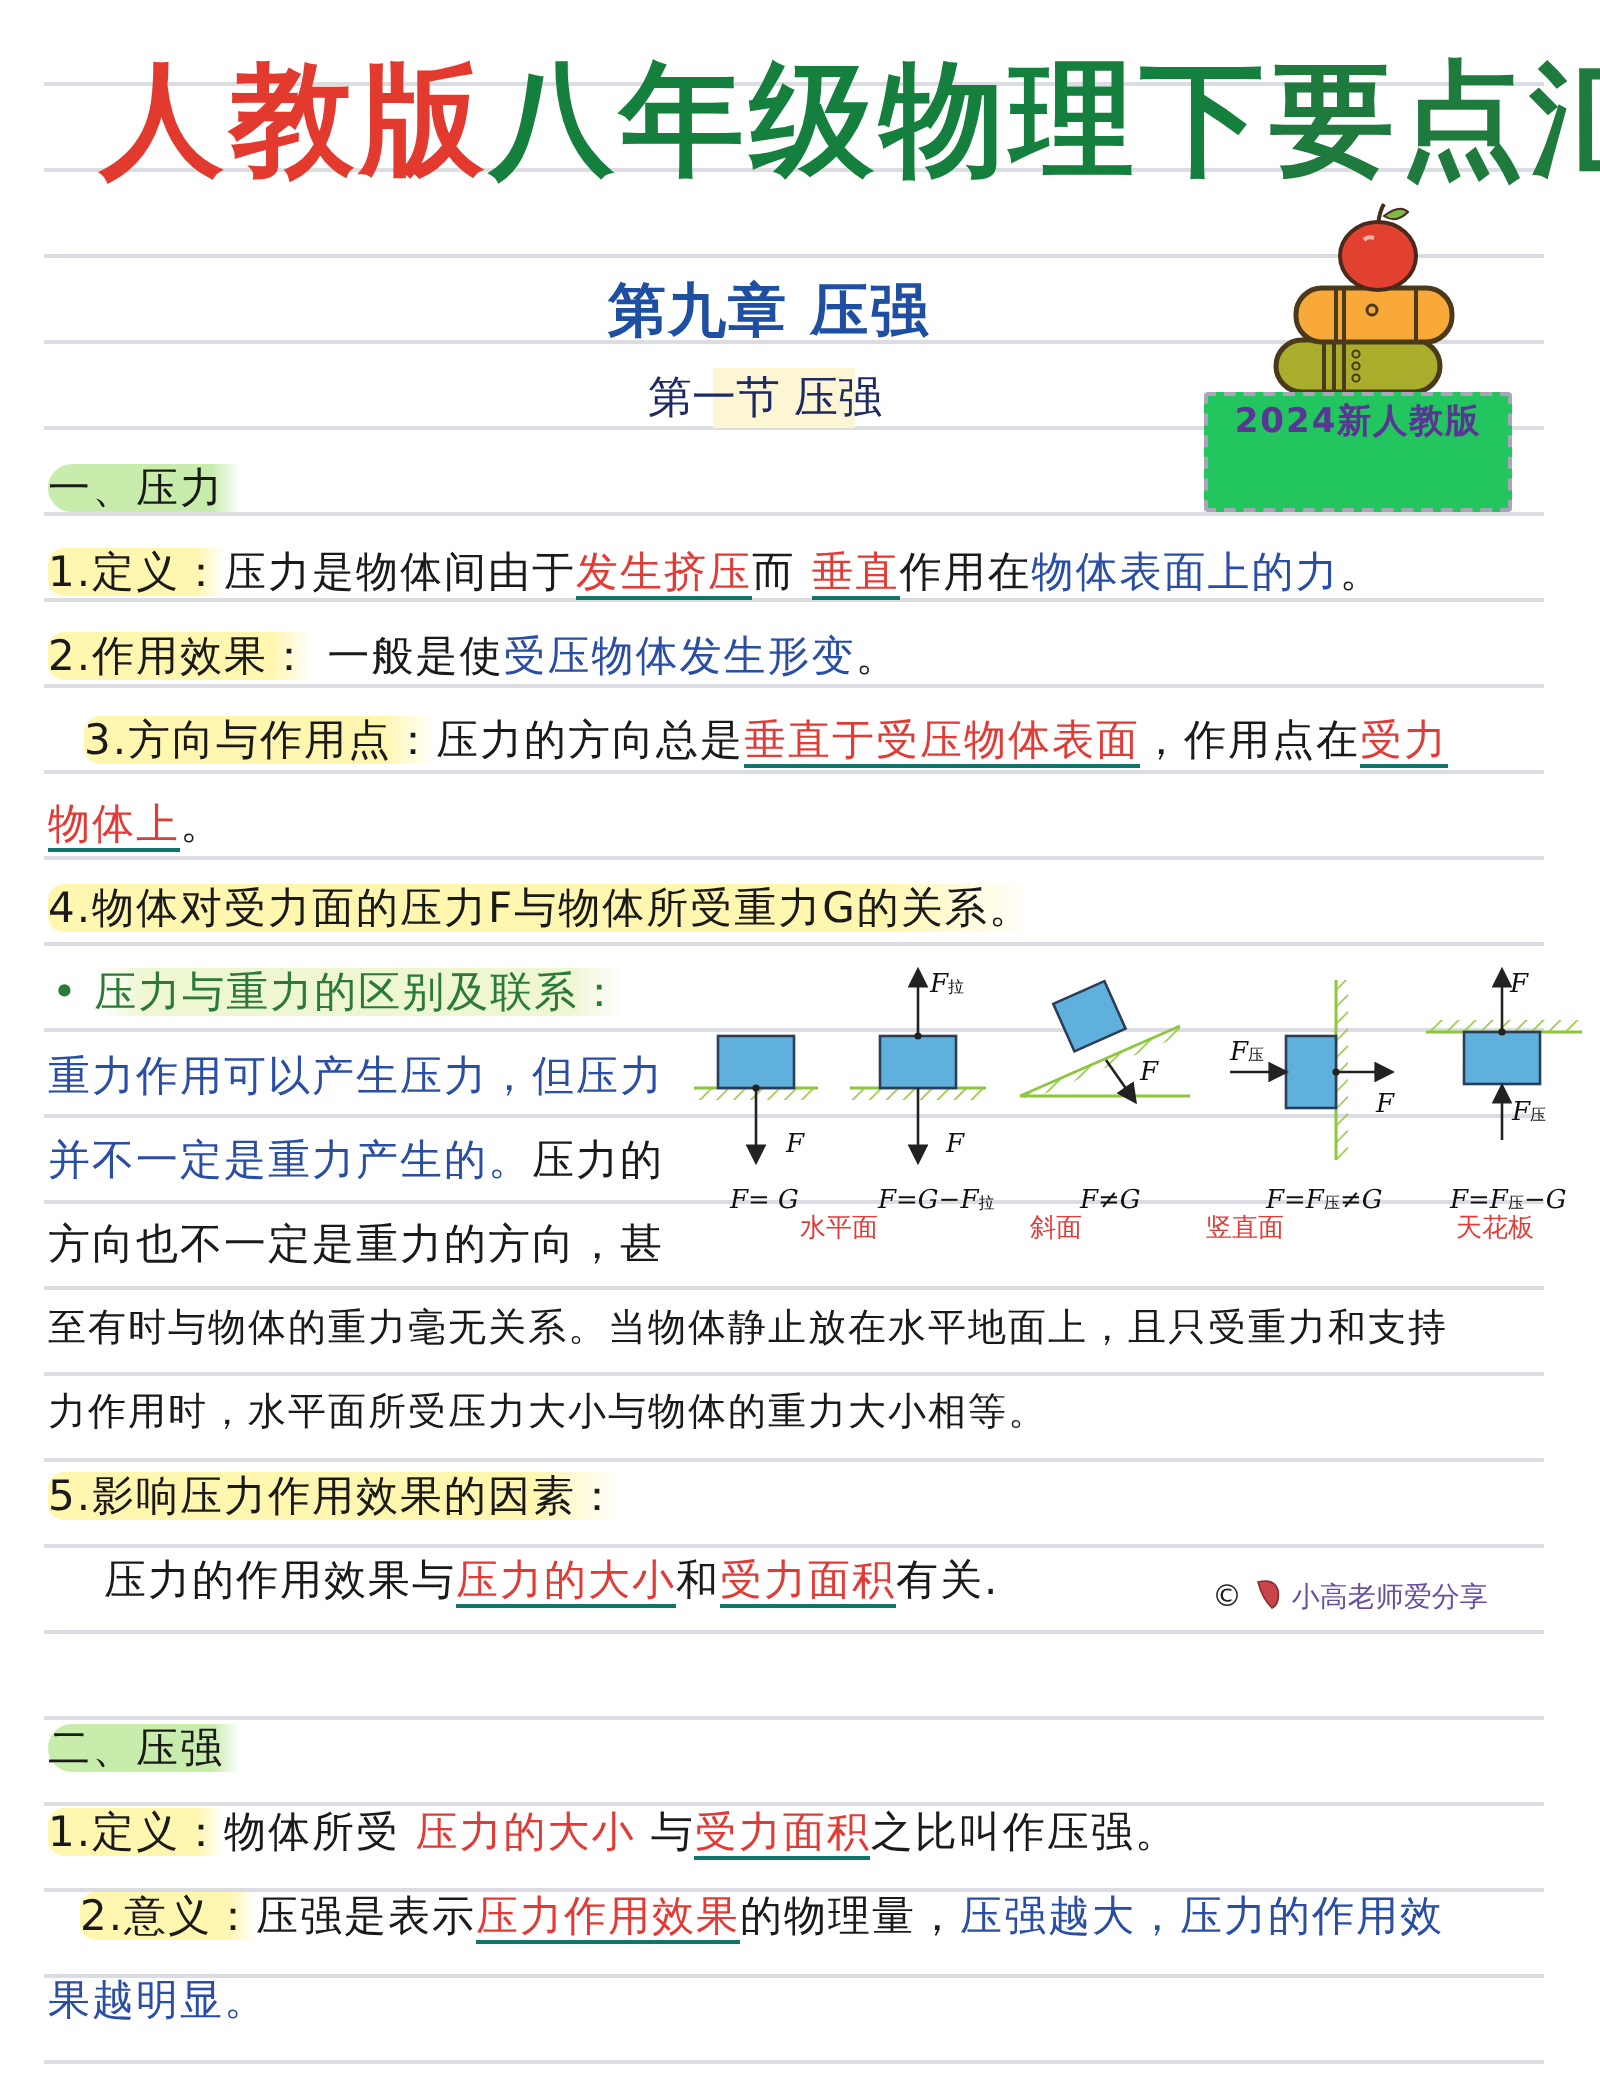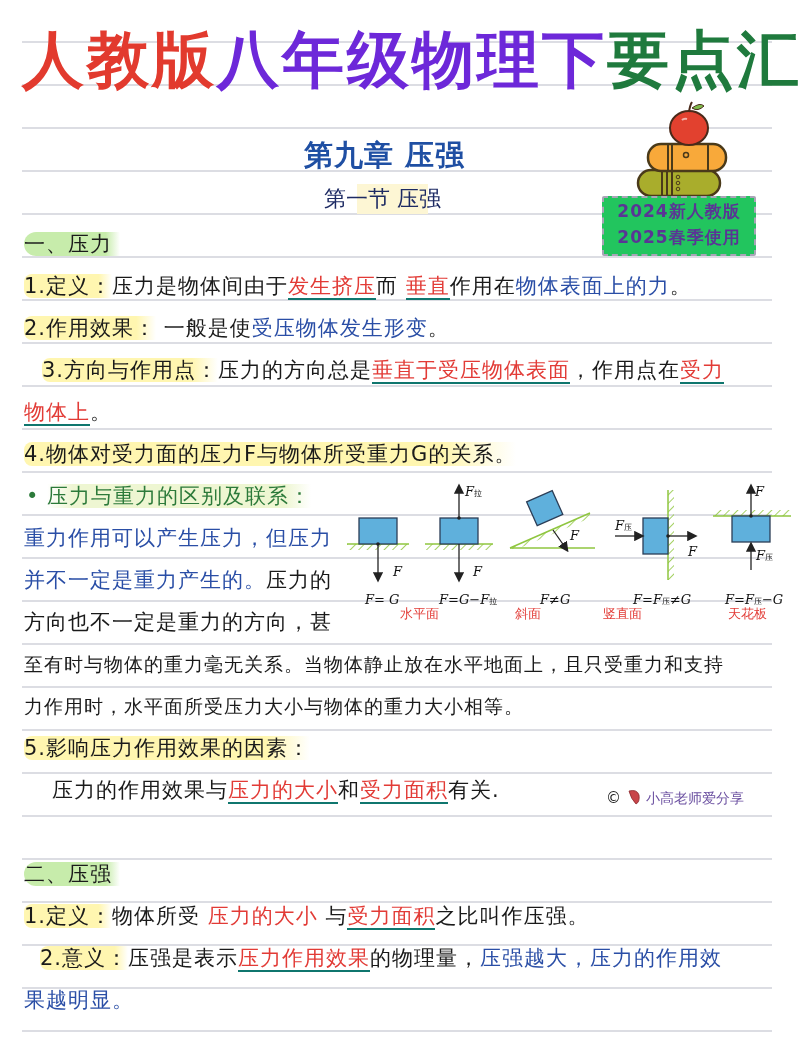--- a/index.html
+++ b/index.html
@@ -14,22 +14,22 @@
     background-image: repeating-linear-gradient(to bottom,
       transparent 0px, transparent 41px, #dcdde3 41px, #dcdde3 43px);
     background-position: 0 0;
     pointer-events: none;
   }
   .abs { position: absolute; white-space: nowrap; }
 
   
   .title { top: 20px; left: 22px; font-family: "DejaVu Serif", "Liberation Serif", serif;
     font-size: 62px; font-weight: bold; letter-spacing: 3px; line-height: 80px; }
-  .t-red { color: #e23a2e; }
-  .t-blue { color: #6d28d9; }
+  .t-red { color: #e23a2e; margin-left: 28px; }
+  .t-blue { color: #15803d; }
   .t-green { color: #1f7a3d; }
 
   .chapter { top: 136px; left: 304px; font-size: 29px; font-weight: bold; color: #1f4fa3; letter-spacing: 1px; }
   .section { top: 184px; left: 318px; font-size: 22px; color: #1d2a63; padding: 0 6px;
     background: linear-gradient(to right, transparent 30%, #fdf6d4 30%, #fdf6d4 85%, transparent 85%); text-align: right; }
 
   
   .sticker { left: 602px; top: 196px; width: 150px; height: 56px;
     border: 2px dashed #a9a4b7; background: #22c55e; border-radius: 2px; }
   .sticker div { font-size: 17px; font-weight: bold; color: #5a3595; text-align: center; line-height: 26px; letter-spacing: 1px; }
@@ -85,21 +85,20 @@
 
     <ellipse cx="55" cy="28" rx="19" ry="17" fill="#e2412f" stroke="#4a2a1a" stroke-width="2"></ellipse>
     <path d="M55 12 Q56 5 58 2" stroke="#4a2a1a" stroke-width="2" fill="none"></path>
     <path d="M58 8 Q66 2 70 6 Q64 12 58 8 Z" fill="#7dbb4a" stroke="#4a2a1a" stroke-width="1"></path>
     <path d="M48 20 Q50 18 53 19" stroke="#fff" stroke-width="2" fill="none" opacity="0.6"></path>
   </svg>
 </div>
 
 <div class="abs sticker">
   <div>2024新人教版</div>
-  <div>2025春季使用</div>
 </div>
 
 <div class="abs line" style="top:230px; left:24px;">
   <span class="hl-green">一、压力</span>
 </div>
 
 <div class="abs line" style="top:272px; left:24px;">
   <span class="hl-yellow">1.定义：</span><span>压力是物体间由于</span><span class="u-red">发生挤压</span><span>而 </span><span class="u-red">垂直</span><span>作用在</span><span class="blue">物体表面上的力</span><span>。</span>
 </div>
 

